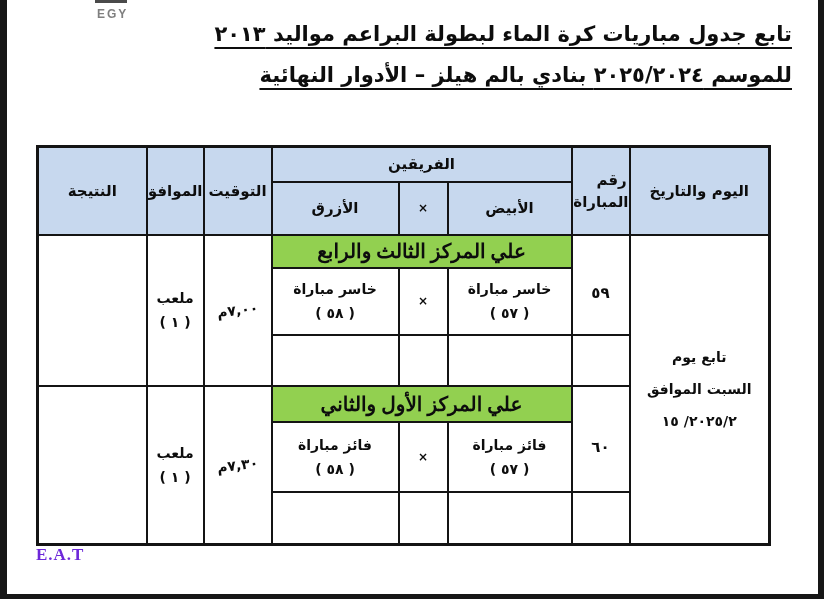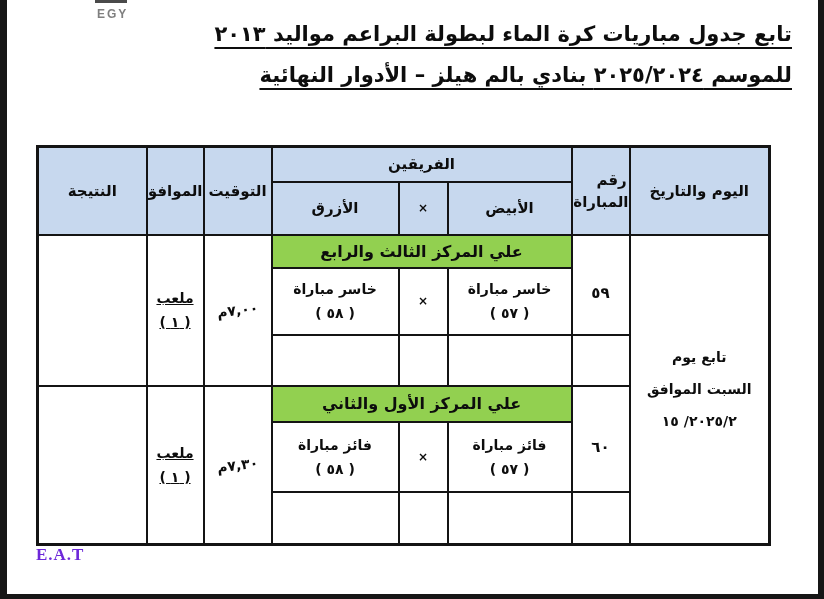--- a/index.html
+++ b/index.html
@@ -52,28 +52,28 @@
   }
   .schedule th,.schedule td{
     border:2px solid var(--border);
     text-align:center;vertical-align:middle;
     font-weight:bold;color:#0d0d0d;
     padding:0;
     overflow:hidden;
   }
   .schedule th{background:var(--header-bg);font-size:15px;}
   .schedule .vs-h{font-size:12px;}
-  td.stage{background:var(--stage-bg);font-size:16px;}
+  td.stage{background:var(--stage-bg);font-size:20px;font-family:Liberation Serif, serif;}
   td.team{font-size:14px;line-height:24px;}
   td.team .l2{display:block;}
   td.vs{font-size:12px;}
   td.num{font-size:15px;padding-top:16px;}
   td.time{font-size:14px;}
   td.time span{display:inline-block;transform:rotate(-7deg);}
-  td.venue{font-size:14px;line-height:24px;text-decoration:underline;}
+  td.venue{font-size:14px;line-height:24px;}
   td.venue .l2{display:block;}
   td.daydate{font-size:14px;line-height:32px;}
   td.daydate span{display:block;}
   .two-line span{display:block;line-height:22px;padding-left:22px;}
 
   .eat{
     position:absolute;left:36px;top:545px;
     font-family:"Liberation Serif","DejaVu Serif",serif;
     font-weight:bold;font-size:17px;color:#6d28d9;letter-spacing:1px;
   }

